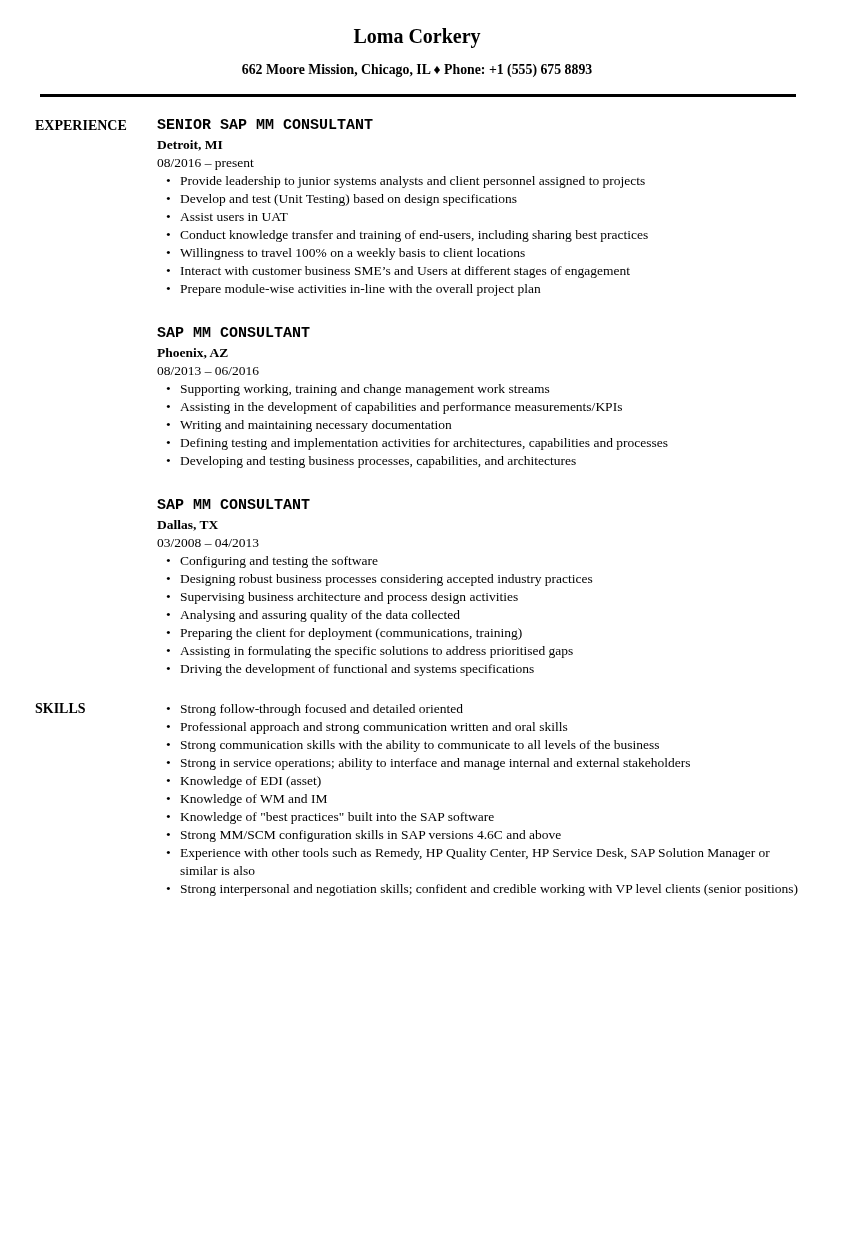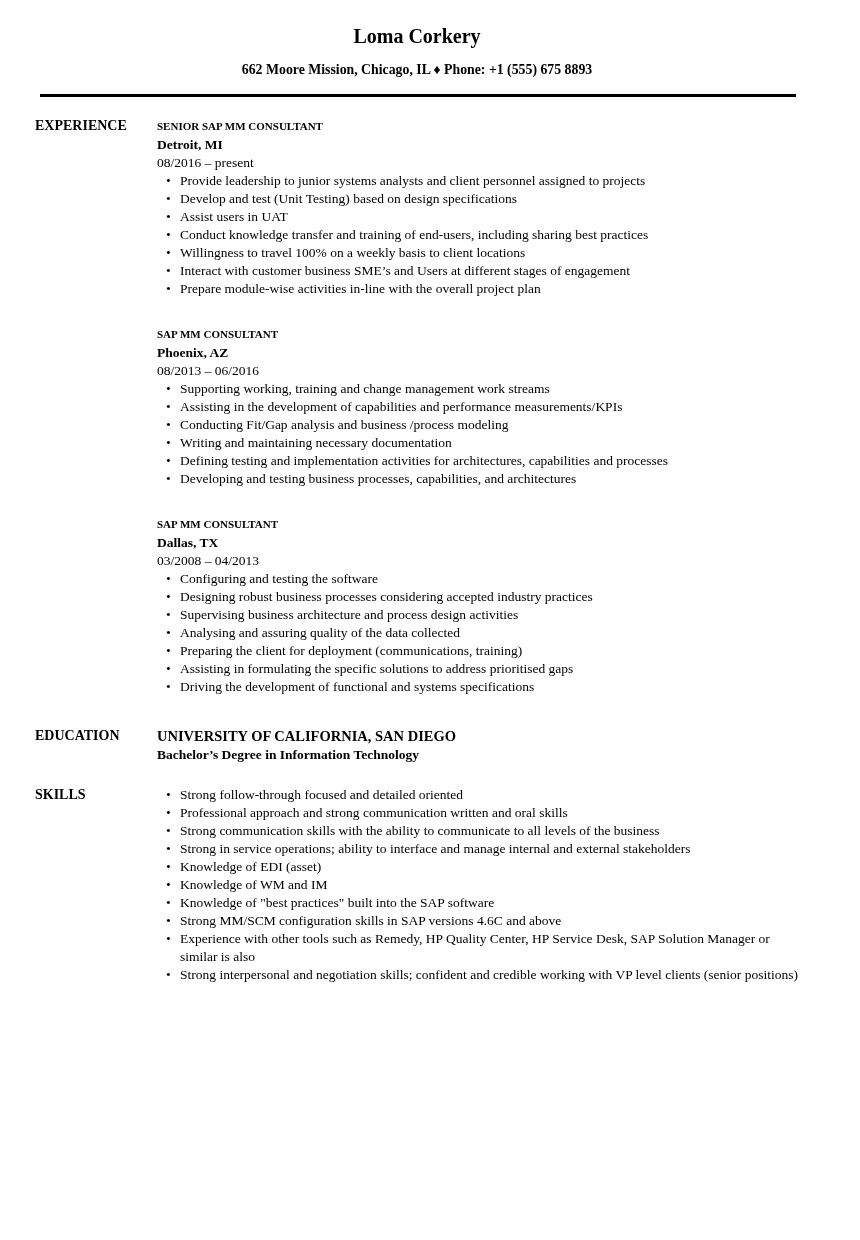--- a/index.html
+++ b/index.html
@@ -45,24 +45,25 @@
   .section-skills     { margin-top: 22px; }
   .section-label {
     font-size: 14px;
     font-weight: bold;
     line-height: 18px;
   }
   
   .job { margin-bottom: 27px; }
   .job:last-child { margin-bottom: 0; }
   .job-title {
-    font-size: 11px;
+    font-size: 15px;
     line-height: 18px;
     font-weight: bold;
     margin: 0;
+    font-family: Liberation Mono, monospace;
   }
   .job-location {
     font-weight: bold;
     margin-top: 1px;
   }
   .job-dates { }
   
   ul.bullets {
     list-style: none;
     margin: 0;
@@ -120,21 +121,20 @@
         </ul>
       </div>
 
       <div class="job">
         <h2 class="job-title">SAP MM CONSULTANT</h2>
         <div class="job-location">Phoenix, AZ</div>
         <div class="job-dates">08/2013 – 06/2016</div>
         <ul class="bullets">
           <li>Supporting working, training and change management work streams</li>
           <li>Assisting in the development of capabilities and performance measurements/KPIs</li>
-          <li>Conducting Fit/Gap analysis and business /process modeling</li>
           <li>Writing and maintaining necessary documentation</li>
           <li>Defining testing and implementation activities for architectures, capabilities and processes</li>
           <li>Developing and testing business processes, capabilities, and architectures</li>
         </ul>
       </div>
 
       <div class="job">
         <h2 class="job-title">SAP MM CONSULTANT</h2>
         <div class="job-location">Dallas, TX</div>
         <div class="job-dates">03/2008 – 04/2013</div>
@@ -145,27 +145,20 @@
           <li>Analysing and assuring quality of the data collected</li>
           <li>Preparing the client for deployment (communications, training)</li>
           <li>Assisting in formulating the specific solutions to address prioritised gaps</li>
           <li>Driving the development of functional and systems specifications</li>
         </ul>
       </div>
 
     </div>
   </div>
 
-  <div class="section section-education">
-    <div class="section-label">EDUCATION</div>
-    <div class="section-content">
-      <h2 class="school">UNIVERSITY OF CALIFORNIA, SAN DIEGO</h2>
-      <div class="degree">Bachelor’s Degree in Information Technology</div>
-    </div>
-  </div>
 
   <div class="section section-skills">
     <div class="section-label">SKILLS</div>
     <div class="section-content">
       <ul class="bullets">
         <li>Strong follow-through focused and detailed oriented</li>
         <li>Professional approach and strong communication written and oral skills</li>
         <li>Strong communication skills with the ability to communicate to all levels of the business</li>
         <li>Strong in service operations; ability to interface and manage internal and external stakeholders</li>
         <li>Knowledge of EDI (asset)</li>

